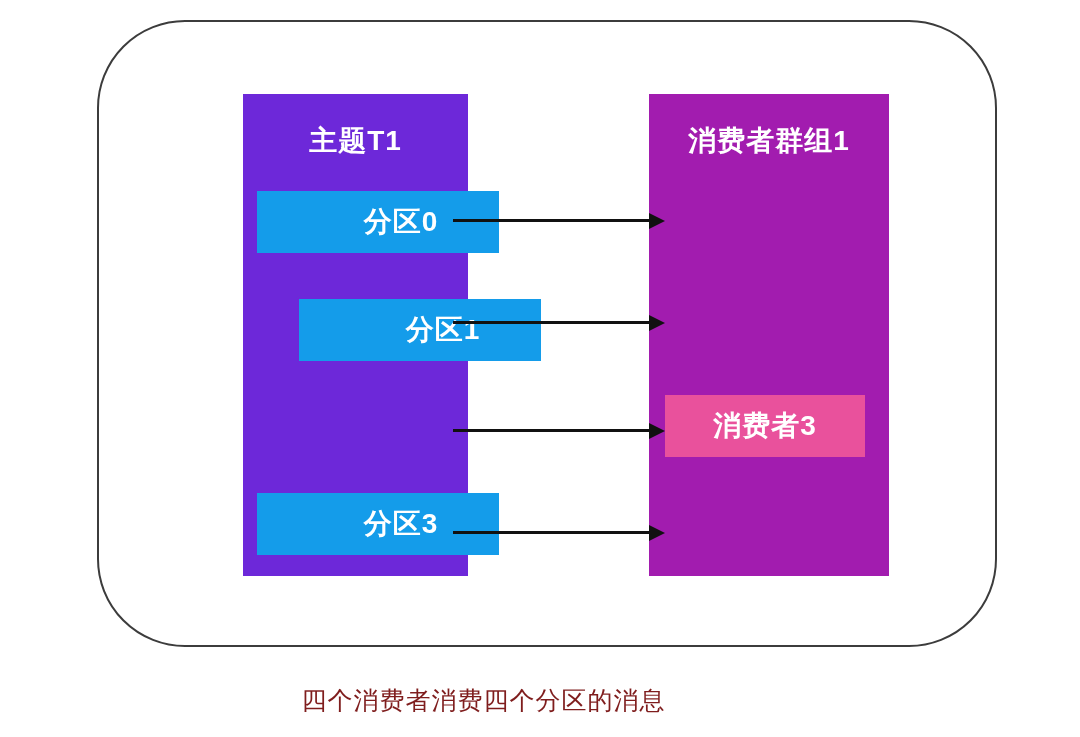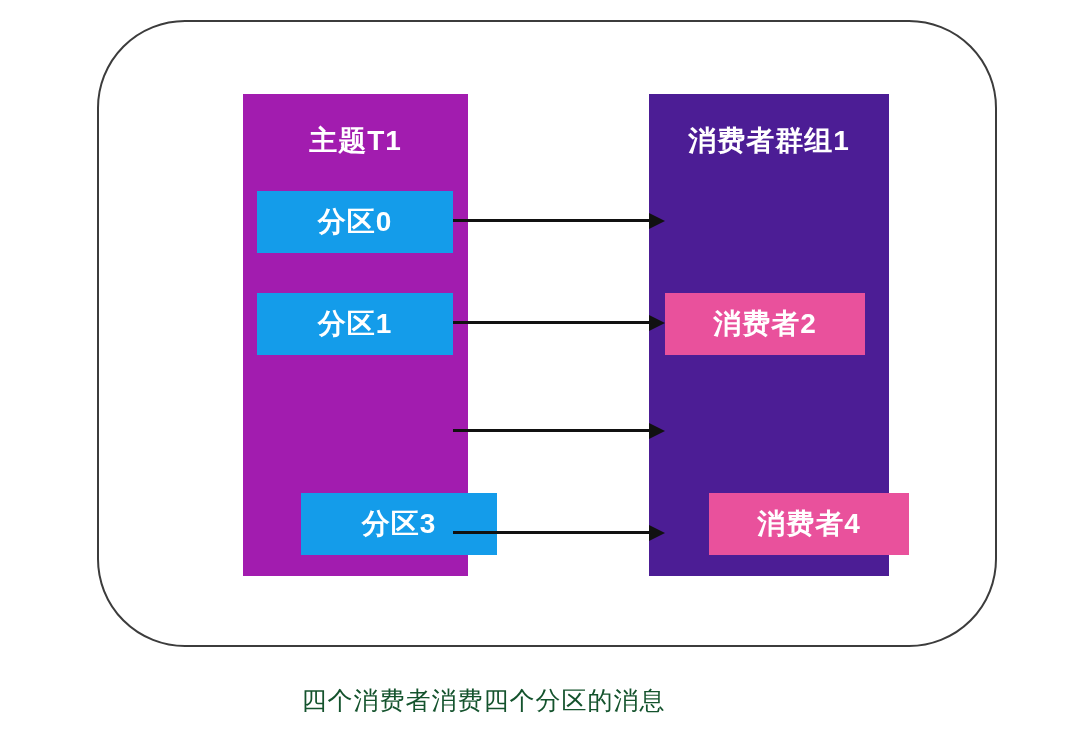--- a/index.html
+++ b/index.html
@@ -27,26 +27,26 @@
     background: #ffffff;
   }
   .col-box {
     position: absolute;
     top: 72px;
     height: 482px;
   }
   .topic-box {
     left: 144px;
     width: 225px;
-    background: #a21caf;
+    background: #6d28d9;
   }
   .group-box {
     left: 550px;
     width: 240px;
-    background: #4c1d95;
+    background: #a21caf;
   }
   .box-title {
     position: absolute;
     top: 28px;
     left: 0;
     width: 100%;
     text-align: center;
     color: #ffffff;
     font-size: 28px;
     font-weight: bold;
@@ -60,30 +60,31 @@
     justify-content: center;
     color: #ffffff;
     font-size: 28px;
     font-weight: bold;
     letter-spacing: 1px;
   }
   .partition {
     left: 14px;
     width: 196px;
     background: #149CEA;
+    padding-left: 46px;
   }
   .consumer {
     left: 16px;
     width: 200px;
     background: #E9519C;
   }
   .r0 { top: 97px; }
-  .r1 { top: 199px; }
+  .r1 { top: 205px; margin-left: 42px; }
   .r2 { top: 301px; }
-  .r3 { top: 399px; margin-left: 44px; }
+  .r3 { top: 399px; }
   .arrow {
     position: absolute;
     left: 354px;
     width: 212px;
     height: 16px;
   }
   .a0 { top: 191px; }
   .a1 { top: 293px; }
   .a2 { top: 401px; }
   .a3 { top: 503px; }
@@ -104,42 +105,41 @@
     border-top: 8px solid transparent;
     border-bottom: 8px solid transparent;
     border-left: 16px solid #111111;
   }
   .caption {
     position: absolute;
     left: 0;
     top: 684px;
     width: 967px;
     text-align: center;
-    color: #14532d;
+    color: #7f1d1d;
     font-size: 25px;
     letter-spacing: 1px;
   }
 </style>
 </head>
 <body>
 
 <div class="canvas">
   <div class="frame">
 
     <div class="col-box topic-box">
       <div class="box-title">主题T1</div>
       <div class="cell partition r0">分区0</div>
       <div class="cell partition r1">分区1</div>
       <div class="cell partition r3">分区3</div>
     </div>
 
     <div class="col-box group-box">
       <div class="box-title">消费者群组1</div>
-      <div class="cell consumer r1">消费者2</div>
-      <div class="cell consumer r3">消费者4</div>
+      <div class="cell consumer r2">消费者3</div>
     </div>
 
     <div class="arrow a0">
       <div class="shaft"></div>
       <div class="head"></div>
     </div>
     <div class="arrow a1">
       <div class="shaft"></div>
       <div class="head"></div>
     </div>

